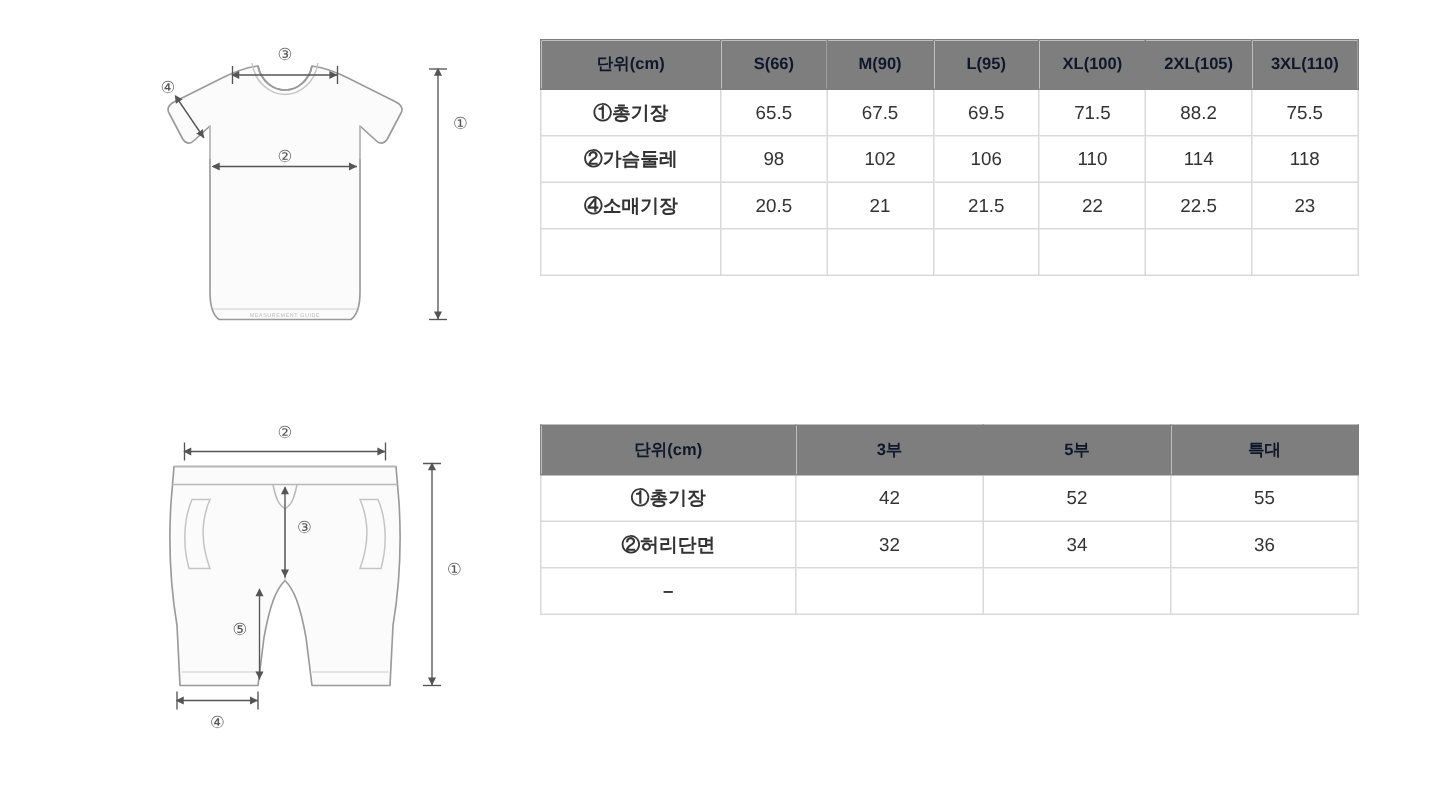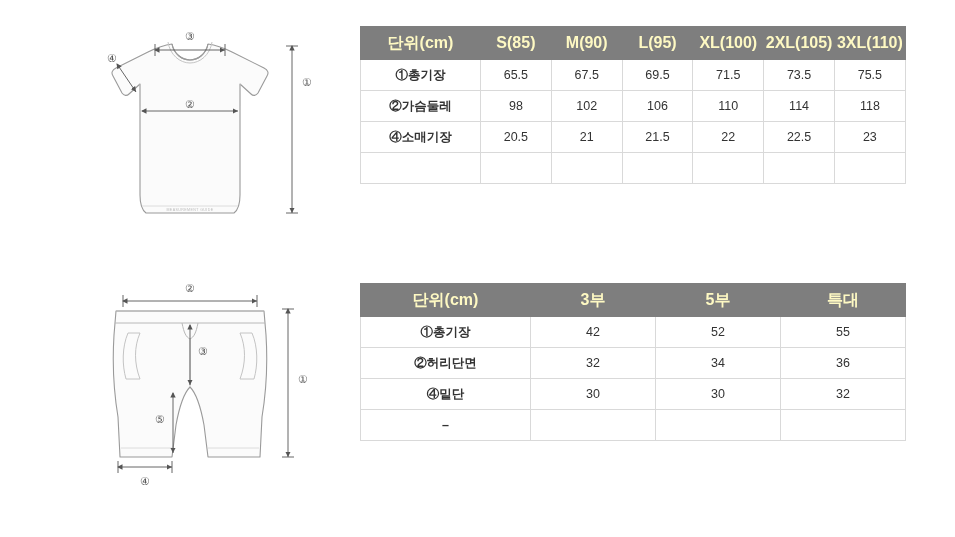--- a/index.html
+++ b/index.html
@@ -67,26 +67,26 @@
     color: #333333;
     padding: 0;
     height: 30px;
     line-height: 30px;
     font-weight: normal;
     white-space: nowrap;
     overflow: hidden;
   }
   .size-table thead th {
     background: #7e7e7e;
-    color: #fef9c3;
+    color: #0f172a;
     font-weight: bold;
     border: 1px solid #7e7e7e;
     height: 32px;
     line-height: 32px;
-    font-size: 16px;
+    font-size: 11px;
   }
   .size-table tbody td.rowhead {
     font-weight: bold;
     color: #333333;
     margin-left: 32px;
   }
   .size-table tbody tr td {
     background: #ffffff;
   }
   .size-table tbody tr.empty-row td {
@@ -263,36 +263,36 @@
         <col class="cn">
         <col class="cn">
         <col class="cn">
         <col class="cn">
         <col class="cn">
         <col class="cn">
     </colgroup>
     <thead>
       <tr>
         <th>단위(cm)</th>
-        <th>S(85)</th>
+        <th>S(66)</th>
         <th>M(90)</th>
         <th>L(95)</th>
         <th>XL(100)</th>
         <th>2XL(105)</th>
         <th>3XL(110)</th>
       </tr>
     </thead>
     <tbody>
       <tr>
         <td class="rowhead">①총기장</td>
         <td>65.5</td>
         <td>67.5</td>
         <td>69.5</td>
         <td>71.5</td>
-        <td>73.5</td>
+        <td>88.2</td>
         <td>75.5</td>
       </tr>
       <tr>
         <td class="rowhead">②가슴둘레</td>
         <td>98</td>
         <td>102</td>
         <td>106</td>
         <td>110</td>
         <td>114</td>
         <td>118</td>
@@ -339,26 +339,20 @@
         <td>42</td>
         <td>52</td>
         <td>55</td>
       </tr>
       <tr>
         <td class="rowhead">②허리단면</td>
         <td>32</td>
         <td>34</td>
         <td>36</td>
       </tr>
-      <tr>
-        <td class="rowhead">④밑단</td>
-        <td>30</td>
-        <td>30</td>
-        <td>32</td>
-      </tr>
       <tr class="empty-row">
         <td class="rowhead">–</td>
         <td></td>
         <td></td>
         <td></td>
       </tr>
     </tbody>
   </table>
 
 </div>

